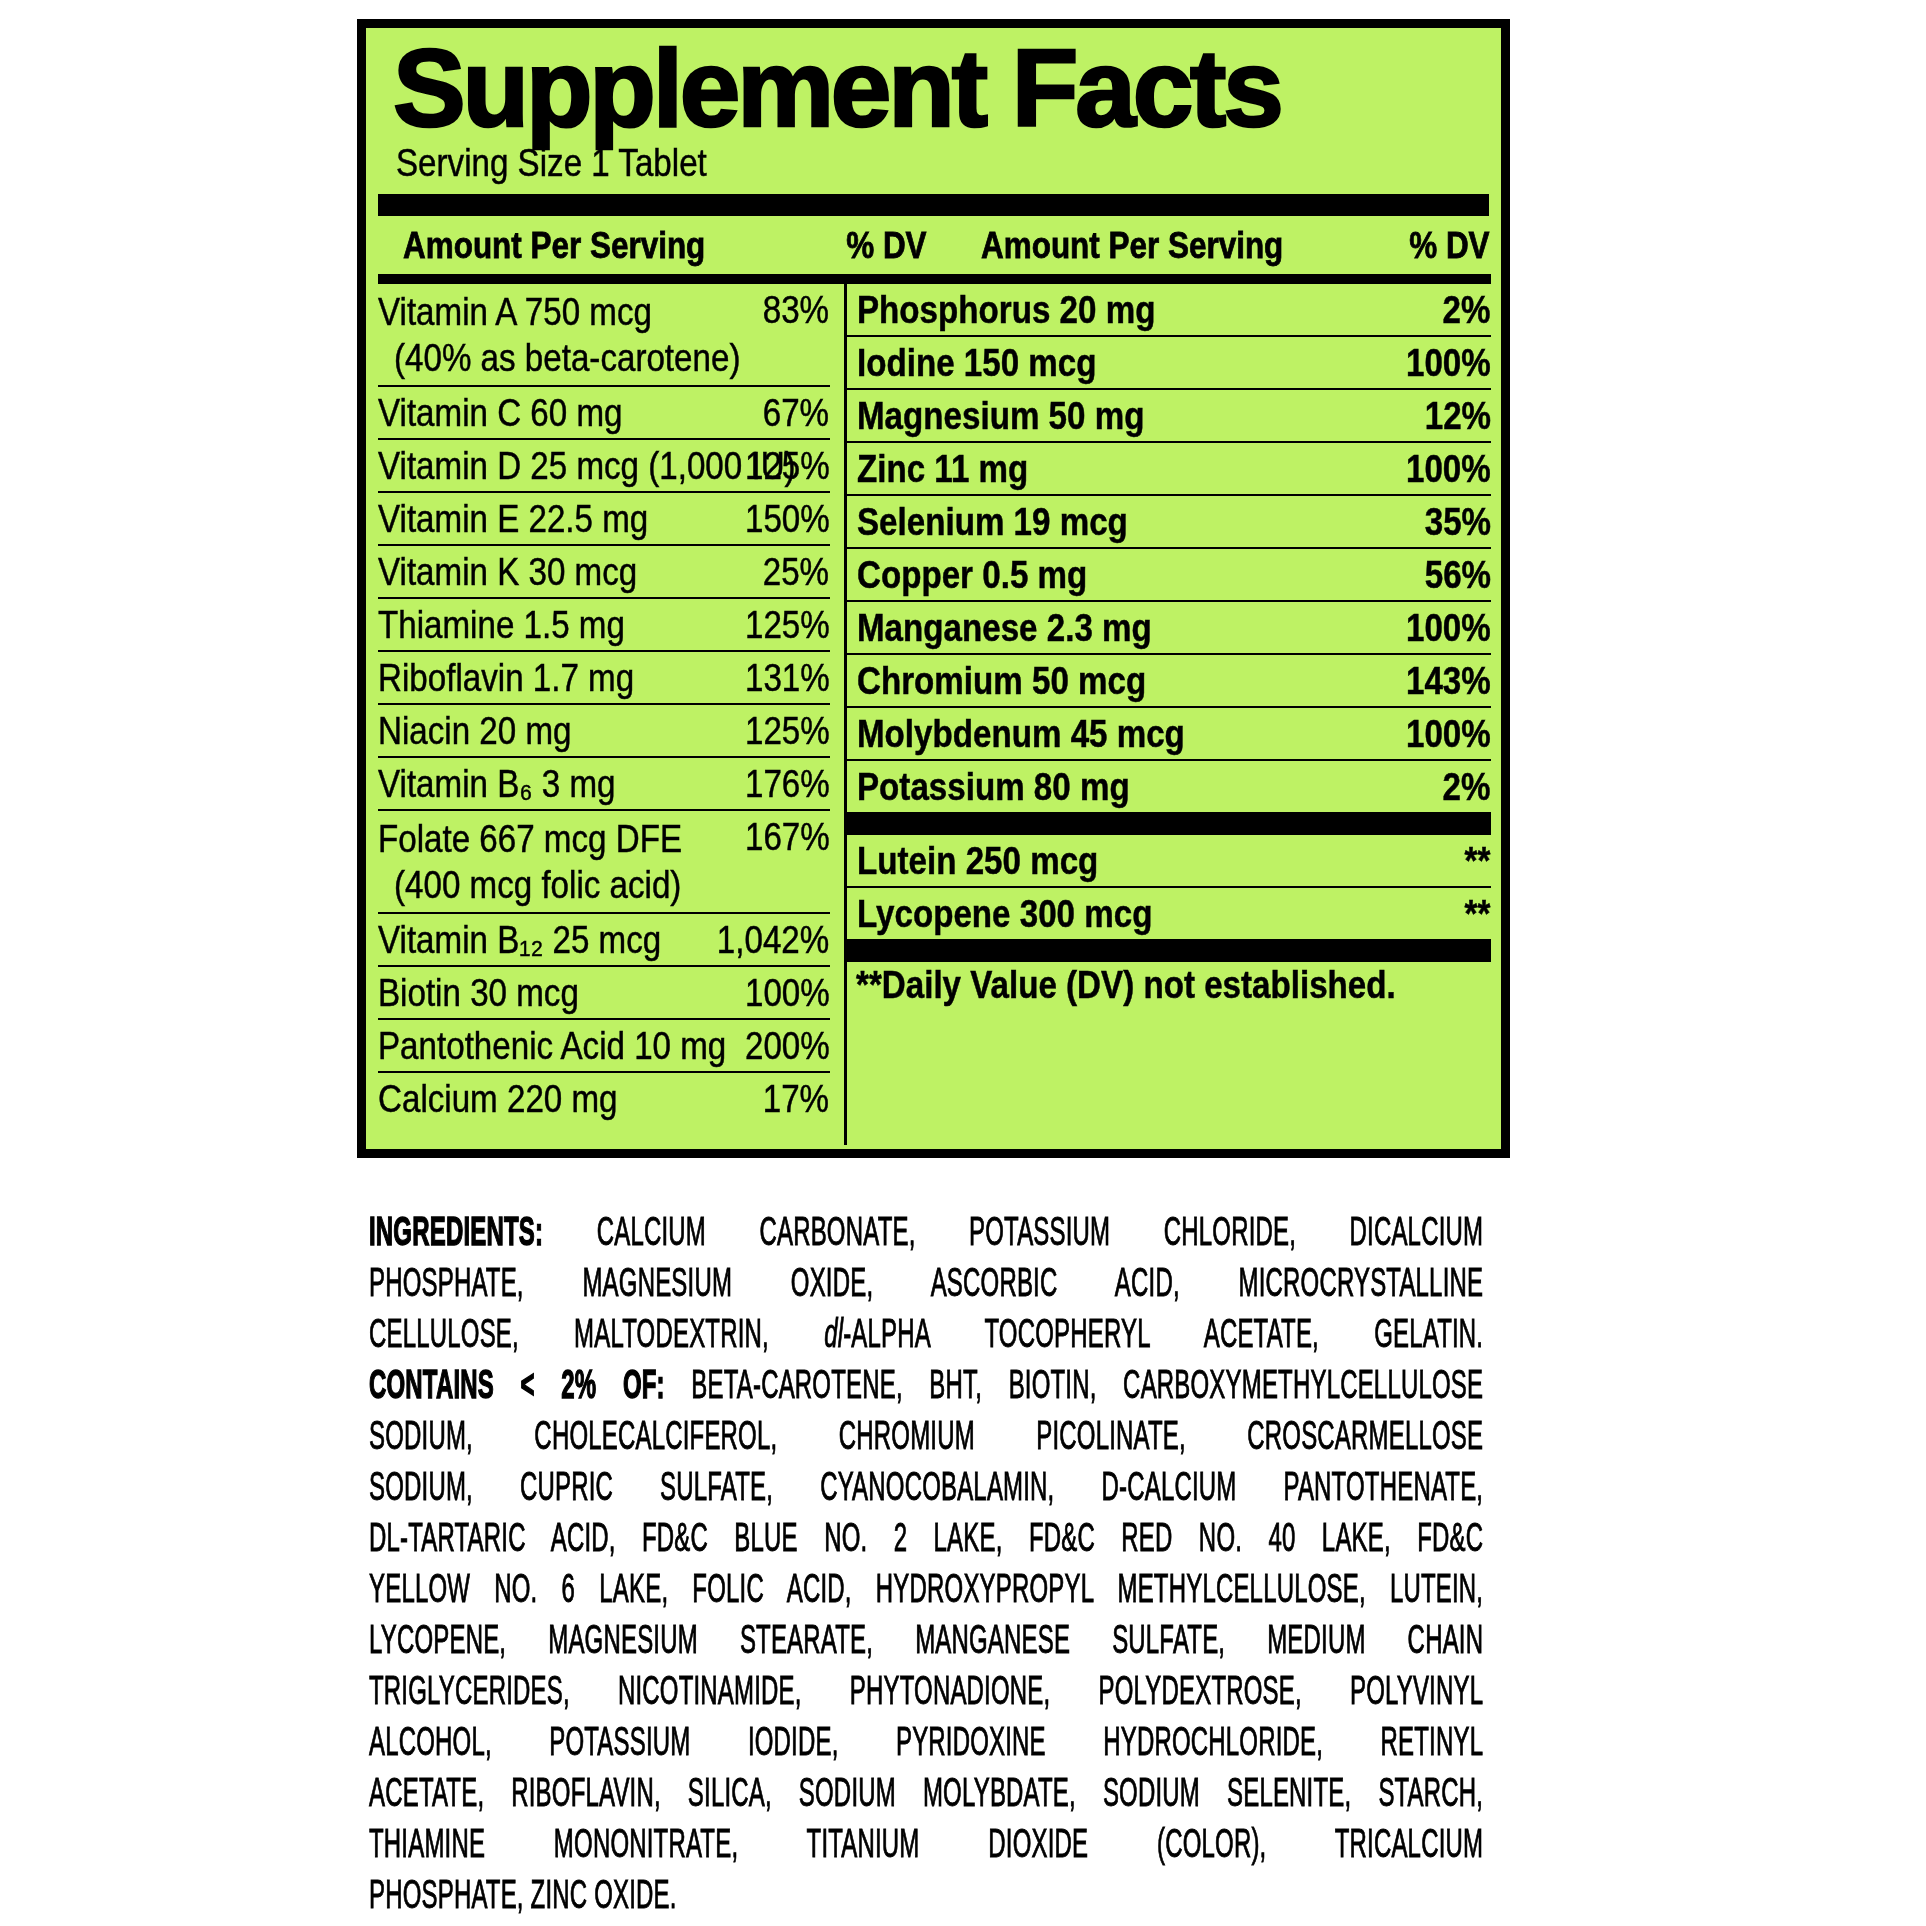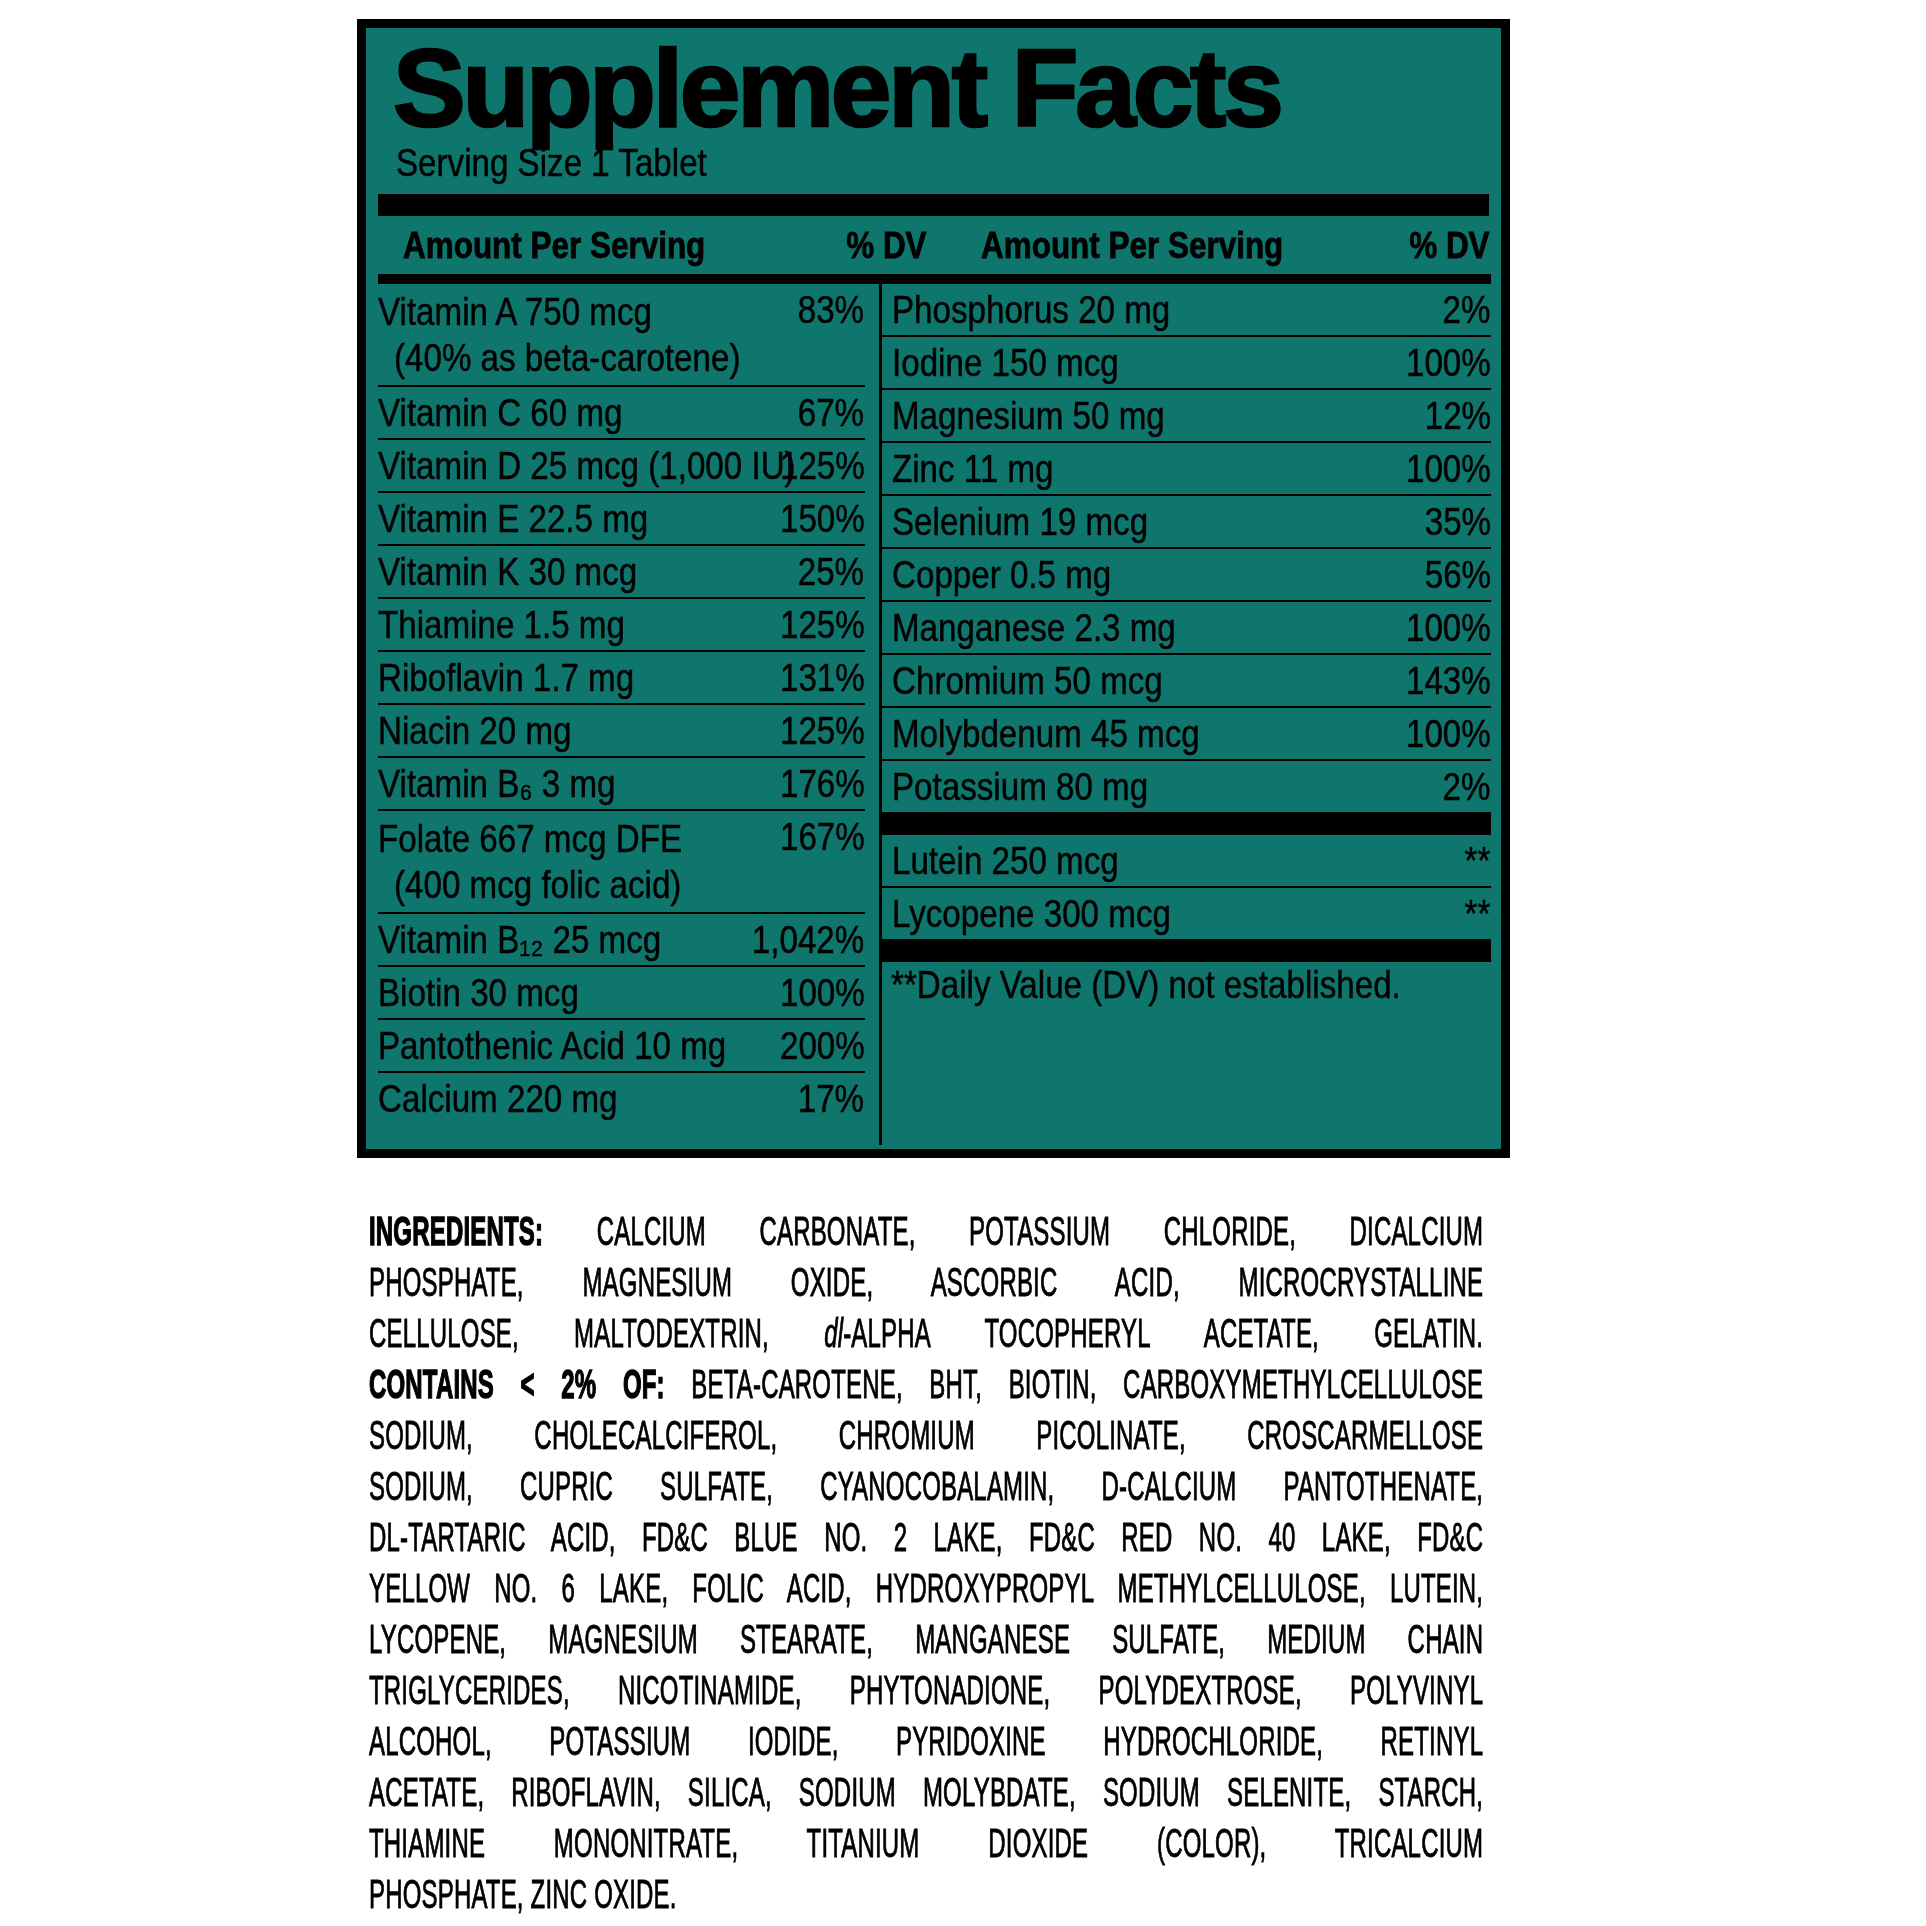--- a/index.html
+++ b/index.html
@@ -1,41 +1,41 @@
 <!DOCTYPE html>
 <html style="font-size:10.3px"><head>
 <meta charset="utf-8">
 <style>
   html,body{margin:0;padding:0;background:#fff;width:1926px;height:1926px;
     font-family:"Liberation Sans","DejaVu Sans",sans-serif;color:#000;}
   .page{position:relative;width:1926px;height:1926px;background:#fff;overflow:hidden;}
 
   
   .box{position:absolute;left:357px;top:19px;width:1153px;height:1139px;
-    border:9px solid #000;box-sizing:border-box;background:#0f766e;}
+    border:9px solid #000;box-sizing:border-box;background:#bef264;}
 
   .title{position:absolute;left:27px;top:6.4px;font-size:109px;line-height:1.0;
     font-weight:bold;letter-spacing:-3.2px;-webkit-text-stroke:2.6px #000;white-space:nowrap;}
   .serving{position:absolute;left:29.5px;top:114px;height:41px;line-height:41px;}
 
   .bar1{position:absolute;left:11.6px;right:11.6px;top:166px;height:22px;background:#000;}
 
   
   .table{position:absolute;left:11.6px;right:10.3px;top:187px;bottom:3.9px;}
   .hspan{position:absolute;top:3.9px;line-height:54px;font-weight:bold;font-size:37px;margin-left:24px;}
   .h-amt-l{left:1.3px;}
   .h-dv-l{right:564px;}
   .h-amt-r{left:579px;}
   .h-dv-r{right:1.3px;}
   .bar2{position:absolute;left:0;right:0;top:59px;height:10.3px;background:#000;}
 
   .cols{position:absolute;left:0;right:0;top:69px;bottom:0;display:flex;}
   .col-left{width:565px;box-sizing:border-box;padding-right:14px;}
   .divider{width:3.9px;background:#000;}
-  .col-right{flex:1;position:relative;}
+  .col-right{flex:1;position:relative;font-weight:bold;}
 
   .row{position:relative;height:51px;border-bottom:2.6px solid #000;text-align:center;}
   .row.tall{height:101px;}
   .row.nb{border-bottom:none;}
   .nm{position:absolute;left:0;top:0;line-height:51px;}
   .row.tall .nm{line-height:56px;}
   .sub{position:absolute;left:16.7px;top:49px;line-height:49px;}
   .dv{position:absolute;right:0;top:0;line-height:51px;}
   .col-right .nm{left:10.3px;}
 

